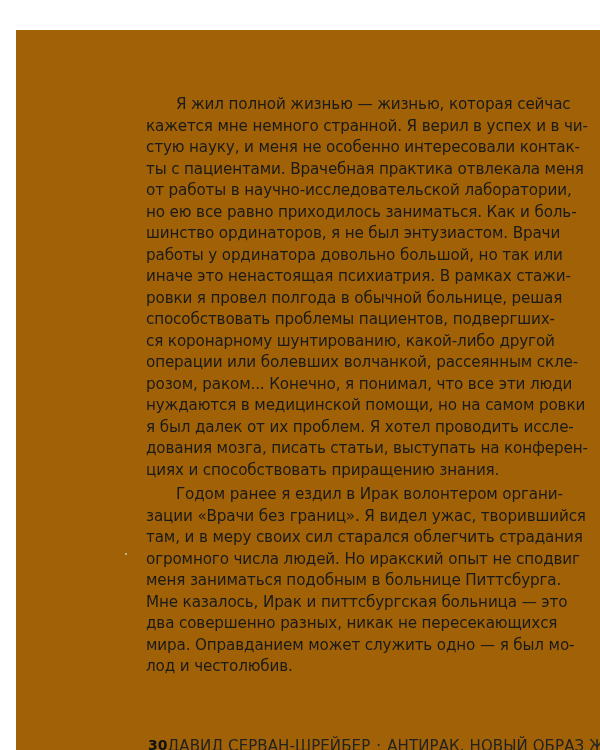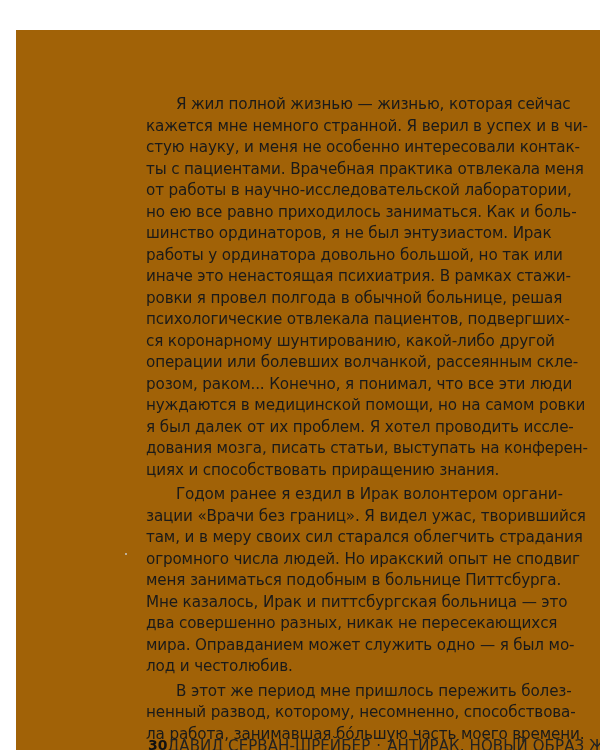--- a/index.html
+++ b/index.html
@@ -93,25 +93,25 @@
 
   <div class="text-block">
 
     <p class="paragraph">
       <span class="line indent">Я жил полной жизнью — жизнью, которая сейчас</span>
       <span class="line">кажется мне немного странной. Я верил в успех и в чи-</span>
       <span class="line">стую науку, и меня не особенно интересовали контак-</span>
       <span class="line">ты с пациентами. Врачебная практика отвлекала меня</span>
       <span class="line">от работы в научно-исследовательской лаборатории,</span>
       <span class="line">но ею все равно приходилось заниматься. Как и боль-</span>
-      <span class="line">шинство ординаторов, я не был энтузиастом. Ирак</span>
+      <span class="line">шинство ординаторов, я не был энтузиастом. Врачи</span>
       <span class="line">работы у ординатора довольно большой, но так или</span>
       <span class="line">иначе это ненастоящая психиатрия. В рамках стажи-</span>
       <span class="line">ровки я провел полгода в обычной больнице, решая</span>
-      <span class="line">психологические отвлекала пациентов, подвергших-</span>
+      <span class="line">способствовать проблемы пациентов, подвергших-</span>
       <span class="line">ся коронарному шунтированию, какой-либо другой</span>
       <span class="line">операции или болевших волчанкой, рассеянным скле-</span>
       <span class="line">розом, раком... Конечно, я понимал, что все эти люди</span>
       <span class="line">нуждаются в медицинской помощи, но на самом ровки</span>
       <span class="line">я был далек от их проблем. Я хотел проводить иссле-</span>
       <span class="line">дования мозга, писать статьи, выступать на конферен-</span>
       <span class="line last">циях и способствовать приращению знания.</span>
     </p>
 
     <p class="paragraph">
@@ -119,25 +119,20 @@
       <span class="line">зации «Врачи без границ». Я видел ужас, творившийся</span>
       <span class="line">там, и в меру своих сил старался облегчить страдания</span>
       <span class="line">огромного числа людей. Но иракский опыт не сподвиг</span>
       <span class="line">меня заниматься подобным в больнице Питтсбурга.</span>
       <span class="line">Мне казалось, Ирак и питтсбургская больница — это</span>
       <span class="line">два совершенно разных, никак не пересекающихся</span>
       <span class="line">мира. Оправданием может служить одно — я был мо-</span>
       <span class="line last">лод и честолюбив.</span>
     </p>
 
-    <p class="paragraph">
-      <span class="line indent">В этот же период мне пришлось пережить болез-</span>
-      <span class="line">ненный развод, которому, несомненно, способствова-</span>
-      <span class="line">ла работа, занимавшая бóльшую часть моего времени.</span>
-    </p>
 
   </div>
 
   <div class="speck"></div>
 
   <div class="footer">
     <span class="page-number">30</span>
     <span class="running-head">
       <span>ДАВИД СЕРВАН-ШРЕЙБЕР</span><span class="sep">·</span><span>АНТИРАК. НОВЫЙ ОБРАЗ ЖИЗНИ</span>
     </span>

